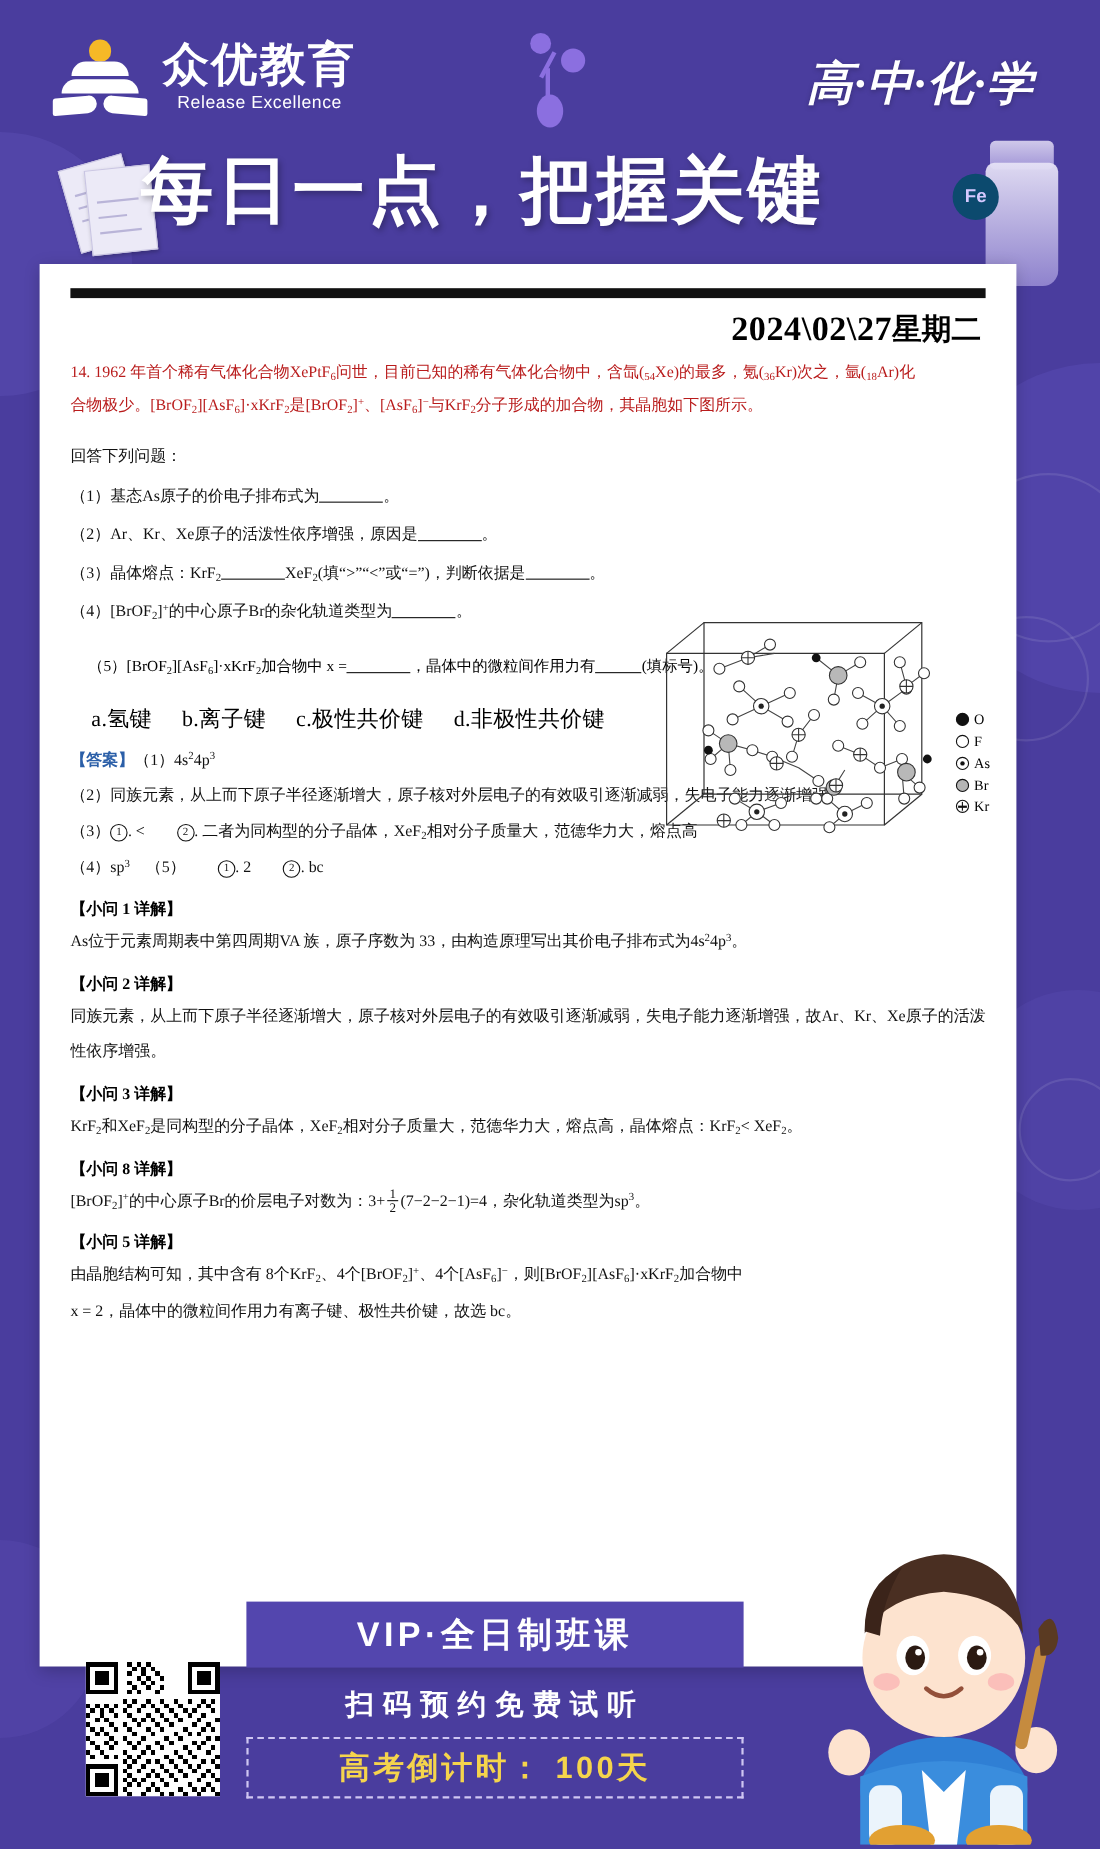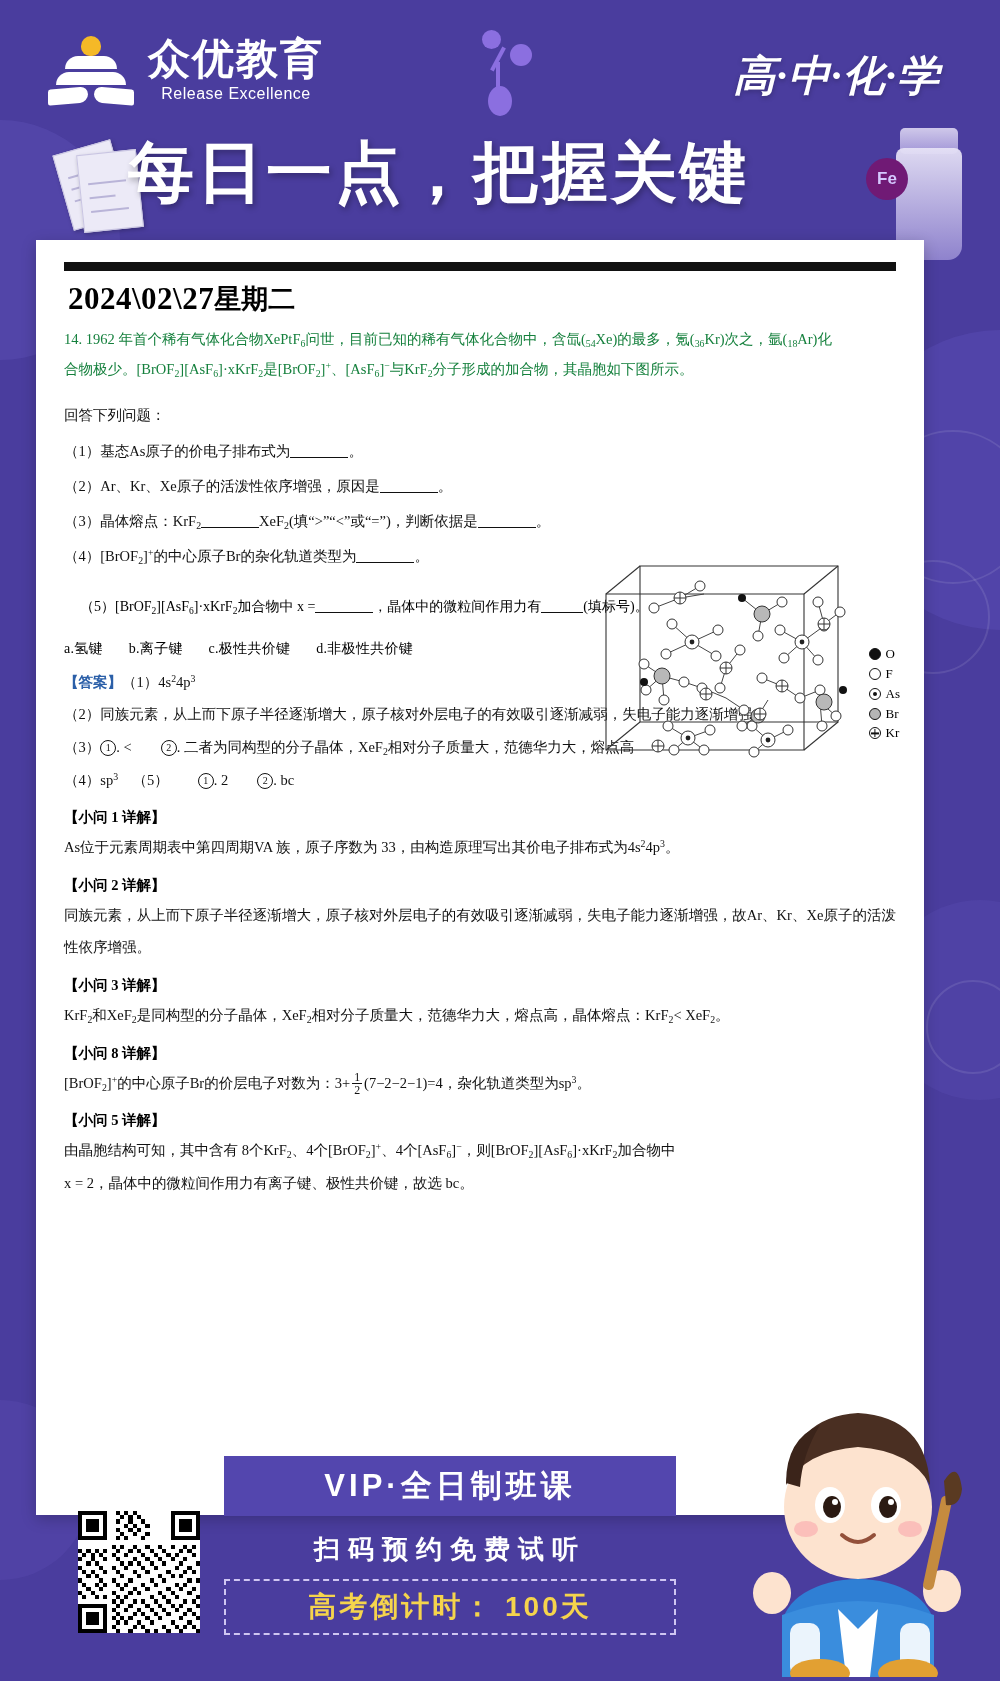--- a/index.html
+++ b/index.html
@@ -51,44 +51,44 @@
   .papers .s1{width:58px;height:76px;left:4px;top:6px;transform:rotate(-16deg);}
   .papers .s2{width:58px;height:76px;left:22px;top:12px;transform:rotate(-6deg);}
   .papers .line{position:absolute;height:2px;background:#b9b4d8;left:8px;width:38px;}
 
   .flask{position:absolute;right:28px;top:128px;width:86px;height:130px;}
   .flask .neck{position:absolute;left:14px;top:0;width:58px;height:26px;border-radius:5px;
     background:linear-gradient(180deg,#cfc8ea,#9f93d6);}
   .flask .body{position:absolute;left:10px;top:20px;width:66px;height:112px;border-radius:8px 8px 14px 14px;
     background:linear-gradient(180deg,rgba(230,226,246,.95),rgba(150,138,210,.9));}
   .fe-badge{position:absolute;right:92px;top:158px;width:42px;height:42px;border-radius:50%;
-    background:#701a75;color:#d5c9ff;font-size:17px;display:flex;align-items:center;justify-content:center;
+    background:#0c4a6e;color:#d5c9ff;font-size:17px;display:flex;align-items:center;justify-content:center;
     font-family:"Liberation Sans","DejaVu Sans",sans-serif;font-weight:bold;}
 
   
   .card{position:absolute;left:36px;top:240px;width:888px;height:1275px;background:#fff;
     box-shadow:0 4px 14px rgba(0,0,0,.22);}
   .card-inner{padding:22px 28px 0 28px;position:relative;height:100%;box-sizing:border-box;}
   .rule{height:9px;background:#111;margin:0 0 6px 0;}
-  .date-row{display:flex;justify-content:flex-start;align-items:flex-end;padding:4px 4px 2px 4px;}
+  .date-row{display:flex;justify-content:flex-end;align-items:flex-end;padding:4px 4px 2px 4px;}
   .date{font-size:31px;font-weight:bold;letter-spacing:.5px;}
   .weekday{font-size:27px;font-weight:bold;}
 
-  .qtext{font-size:14.5px;line-height:2.05;color:#15803d;margin-top:6px;text-align:justify;}
+  .qtext{font-size:14.5px;line-height:2.05;color:#b91c1c;margin-top:6px;text-align:justify;}
   .qtext p{margin:0;}
   sub{font-size:.68em;vertical-align:-.28em;}
   sup{font-size:.68em;vertical-align:.5em;}
 
   .body-area{position:relative;}
   .q-left{width:560px;}
   .q-list{font-size:14.5px;line-height:2.42;color:#111;margin-top:14px;}
   .q-list .ln{margin:0;white-space:nowrap;}
   .blank{display:inline-block;border-bottom:1px solid #111;width:58px;vertical-align:-2px;}
   .blank.sm{width:42px;}
-  .opts{font-size:14px;margin-top:6px;letter-spacing:.3px;}
+  .opts{font-size:20px;margin-top:6px;letter-spacing:.3px;margin-left:19px;}
   .opts span{margin-right:22px;}
 
   .ans-head{color:#2b5fa8;font-weight:bold;}
   .ans-block{font-size:14.5px;line-height:2.25;margin-top:8px;color:#111;}
   .ans-block p{margin:0;}
   .circ{display:inline-block;width:14px;height:14px;line-height:13px;border:1px solid #111;border-radius:50%;
     font-size:10px;text-align:center;vertical-align:1px;}
 
   .sec-head{font-size:14.5px;font-weight:bold;margin:12px 0 4px 0;}
   .sec-body{font-size:14.5px;line-height:2.25;color:#111;text-align:justify;}

